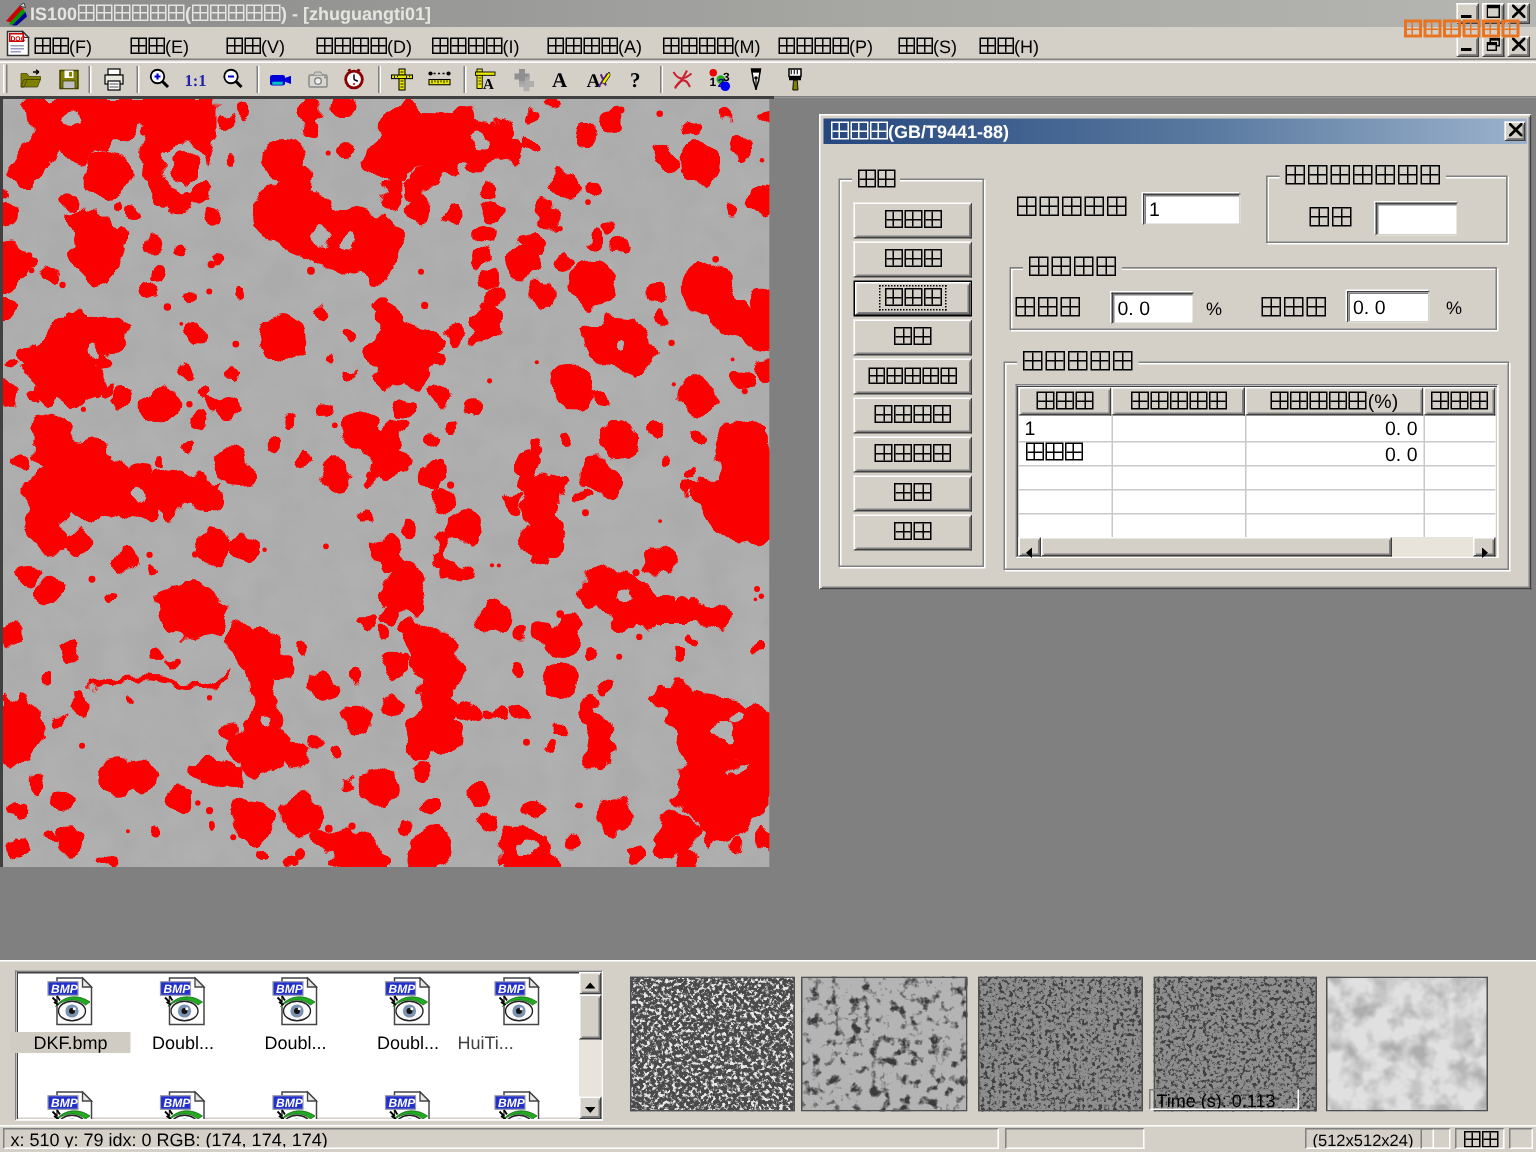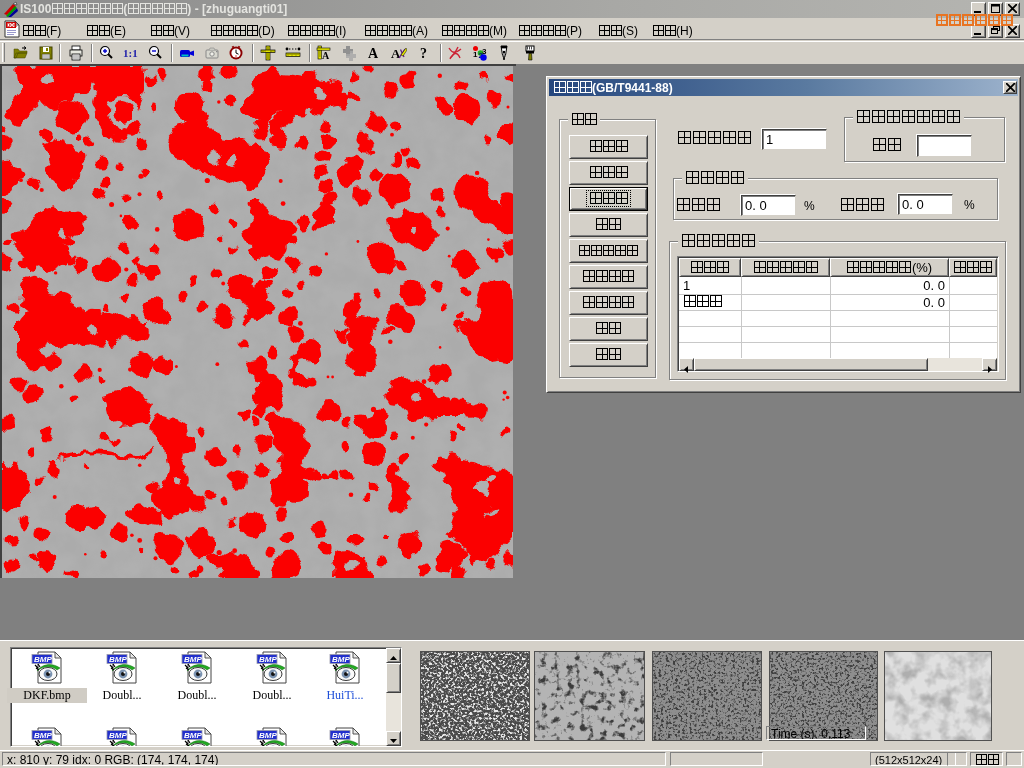--- a/index.html
+++ b/index.html
@@ -5,21 +5,21 @@
 body{font-family:"Liberation Sans",sans-serif;background:#d4d0c8;position:relative}
 .abs{position:absolute}
 .k{display:inline-block;border:1px solid currentColor;
  background:linear-gradient(currentColor,currentColor) 50% 50%/100% 1px no-repeat,
  linear-gradient(currentColor,currentColor) 50% 50%/1px 100% no-repeat;
  vertical-align:-1px}
 .s12{width:11px;height:11px;margin:0 .5px}
 .s13{width:12px;height:12px;margin:0 .5px}
 .s14{width:13px;height:13px;margin:0 1px}
 .raised{border-top:1px solid #fff;border-left:1px solid #fff;border-right:1px solid #404040;border-bottom:1px solid #404040;box-shadow:inset 1px 1px 0 #d4d0c8, inset -1px -1px 0 #808080;background:#d4d0c8}
-.lml{font-family:Liberation Serif, serif}
+.lml{font-family:Liberation Sans, sans-serif}
 .sunk2{border-top:1px solid #808080;border-left:1px solid #808080;border-right:1px solid #fff;border-bottom:1px solid #fff;box-shadow:inset 1px 1px 0 #404040, inset -1px -1px 0 #d4d0c8}
 .btn{border-top:1px solid #fff;border-left:1px solid #fff;border-right:1px solid #404040;border-bottom:1px solid #404040;box-shadow:inset 1px 1px 0 #d4d0c8, inset -1px -1px 0 #808080;background:#d4d0c8;text-align:center;color:#000}
 .groupbox{border:1px solid #808080;box-shadow:1px 1px 0 #fff, inset 1px 1px 0 #fff}
 .glabel{position:absolute;top:-8px;left:8px;background:#d4d0c8;padding:0 3px;font-size:13px;white-space:nowrap}
 .tb{background:#fff;border-top:1px solid #404040;border-left:1px solid #404040;border-right:1px solid #d4d0c8;border-bottom:1px solid #d4d0c8;box-shadow:inset 1px 1px 0 #808080, -1px -1px 0 #fff;font-size:13px;color:#000}
 </style></head><body>
 <div class="abs" style="left:0;top:0;width:1024px;height:18px;background:linear-gradient(90deg,#8a8a8a,#a8a8a5 60%,#b5b5b1)"></div>
 <svg class="abs" style="left:2px;top:1px" width="17" height="16" viewBox="0 0 17 16">
 <path d="M2 13 L11 3 L14 5 L5 14 Z" fill="#c00"></path>
 <path d="M4 15 L13 5 L15 7 L6 16 Z" fill="#090"></path>
@@ -909,21 +909,21 @@
 <path d="M24 1 l6 6 h-6 z" fill="#e8e8e8" stroke="#444" stroke-width=".9"></path>
 <rect x="1" y="3.5" width="20" height="9" fill="#2230cc" stroke="#99a" stroke-width=".8"></rect>
 <text x="3" y="11" font-size="8" font-weight="bold" font-style="italic" fill="#fff" font-family="Liberation Sans">BMP</text>
 <path d="M6 20 C12 12 22 12 29 17 L26 19 C20 14 12 15 6 20 Z" fill="#22aa22" stroke="#116611" stroke-width=".5"></path>
 <path d="M7 17 L4 14 M8 19 L5 17 M9 16 L7 13" stroke="#000" stroke-width="1.2"></path>
 <ellipse cx="17" cy="23" rx="9" ry="6.5" fill="#fafafa" stroke="#222" stroke-width=".9"></ellipse>
 <circle cx="17" cy="23" r="4.4" fill="#7a92b0"></circle>
 <circle cx="17" cy="23" r="2" fill="#111"></circle>
 <circle cx="18.5" cy="21.5" r="1" fill="#fff"></circle>
 </svg>
-<div class="abs lml" style="left:305px;top:688px;width:80px;text-align:center;font-size:12px;color:#1d4ed8">HuiTi...</div>
+<div class="abs lml" style="left:305px;top:688px;width:80px;text-align:left;font-size:12px;color:#404040">HuiTi...</div>
 <div class="abs" style="left:11px;top:722px;width:374px;height:24px;overflow:hidden">
     <svg class="abs" style="left:20px;top:5px" width="32" height="33" viewBox="0 0 32 33">
 <path d="M7 1 h17 l6 6 v25 h-23 z" fill="#fff" stroke="#444" stroke-width="1"></path>
 <path d="M24 1 l6 6 h-6 z" fill="#e8e8e8" stroke="#444" stroke-width=".9"></path>
 <rect x="1" y="3.5" width="20" height="9" fill="#2230cc" stroke="#99a" stroke-width=".8"></rect>
 <text x="3" y="11" font-size="8" font-weight="bold" font-style="italic" fill="#fff" font-family="Liberation Sans">BMP</text>
 <path d="M6 20 C12 12 22 12 29 17 L26 19 C20 14 12 15 6 20 Z" fill="#22aa22" stroke="#116611" stroke-width=".5"></path>
 <path d="M7 17 L4 14 M8 19 L5 17 M9 16 L7 13" stroke="#000" stroke-width="1.2"></path>
 <ellipse cx="17" cy="23" rx="9" ry="6.5" fill="#fafafa" stroke="#222" stroke-width=".9"></ellipse>
 <circle cx="17" cy="23" r="4.4" fill="#7a92b0"></circle>
@@ -1036,18 +1036,18 @@
       <filter id="th35" x="0" y="0" width="100%" height="100%">
         <feTurbulence type="fractalNoise" baseFrequency="0.07" numOctaves="3" seed="35"></feTurbulence>
         <feColorMatrix type="matrix" values="0 0 0 0 0.32 0 0 0 0 0.32 0 0 0 0 0.32 1.5 1.5 1.5 0 -2.0"></feColorMatrix>
       </filter>
     </defs>
     <rect width="108" height="90" fill="#e0e0e0"></rect>
     <rect width="108" height="90" filter="url(#th35)" opacity="0.7"></rect>
     <rect x="0.5" y="0.5" width="107" height="89" fill="none" stroke="#505050"></rect>
   </svg>
 <div class="abs" style="left:0;top:750px;width:1024px;height:18px;background:#d4d0c8;border-top:1px solid #fff"></div>
-<div class="abs" style="left:2px;top:752px;width:664px;height:14px;border-top:1px solid #808080;border-left:1px solid #808080;border-right:1px solid #fff;border-bottom:1px solid #fff;font-size:12px;color:#000;padding:0 4px;white-space:nowrap;overflow:hidden">x: 810 y: 79 idx: 0 RGB: (174, 174, 174)</div>
+<div class="abs" style="left:2px;top:752px;width:664px;height:14px;border-top:1px solid #808080;border-left:1px solid #808080;border-right:1px solid #fff;border-bottom:1px solid #fff;font-size:12px;color:#000;padding:0 4px;white-space:nowrap;overflow:hidden">x: 510 y: 79 idx: 0 RGB: (174, 174, 174)</div>
 <div class="abs" style="left:670px;top:752px;width:93px;height:14px;border-top:1px solid #808080;border-left:1px solid #808080;border-right:1px solid #fff;border-bottom:1px solid #fff;font-size:12px;color:#000;padding:0 4px;white-space:nowrap;overflow:hidden"></div>
 <div class="abs" style="left:766px;top:726px;width:100px;height:14px;border-top:1px solid #808080;border-left:1px solid #808080;border-right:1px solid #fff;border-bottom:1px solid #fff;font-size:12px;color:#000;padding:0 4px;white-space:nowrap;overflow:hidden">Time (s): 0.113</div>
 <div class="abs" style="left:870px;top:752px;width:86px;height:14px;border-top:1px solid #808080;border-left:1px solid #808080;border-right:1px solid #fff;border-bottom:1px solid #fff;font-size:12px;color:#000;padding:0 4px;white-space:nowrap;overflow:hidden"><span style="font-size:11px">(512x512x24)</span></div>
 <div class="abs" style="left:947px;top:752px;width:20px;height:14px;border-top:1px solid #808080;border-left:1px solid #808080;border-right:1px solid #fff;border-bottom:1px solid #fff;font-size:12px;color:#000;padding:0 4px;white-space:nowrap;overflow:hidden"></div>
 <div class="abs" style="left:970px;top:752px;width:33px;height:14px;border-top:1px solid #808080;border-left:1px solid #808080;border-right:1px solid #fff;border-bottom:1px solid #fff;font-size:12px;color:#000;padding:0 4px;white-space:nowrap;overflow:hidden"><b class="k s12"></b><b class="k s12"></b></div>
 <div class="abs" style="left:1006px;top:752px;width:16px;height:14px;border-top:1px solid #808080;border-left:1px solid #808080;border-right:1px solid #fff;border-bottom:1px solid #fff;font-size:12px;color:#000;padding:0 4px;white-space:nowrap;overflow:hidden"></div>
 </body></html>

